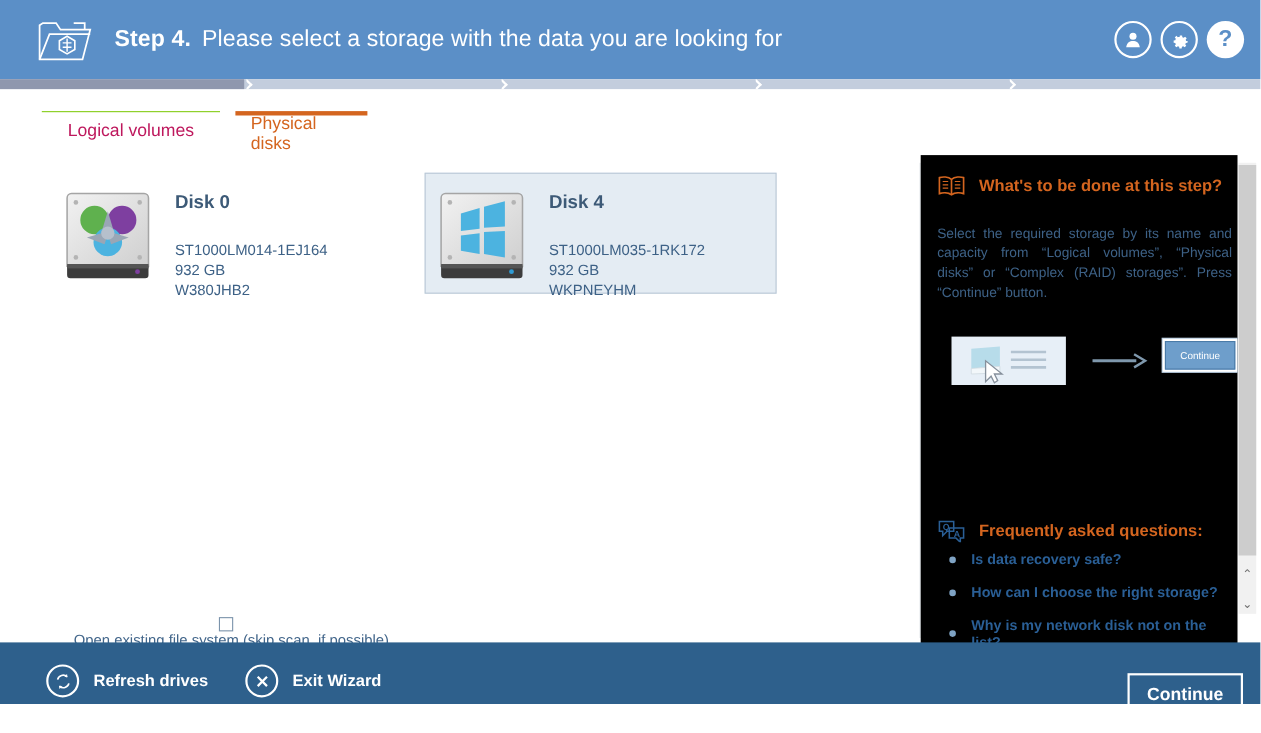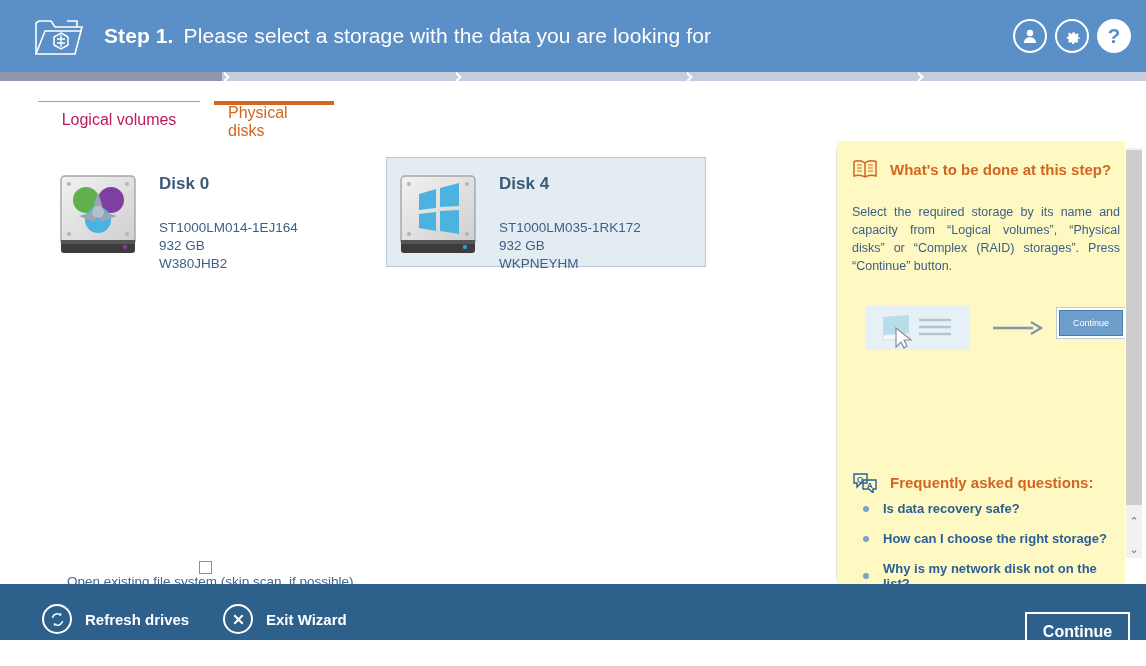--- a/index.html
+++ b/index.html
@@ -167,21 +167,21 @@
   
   #panel-divider {
     position: absolute; left: 836px; top: 148px;
     width: 1px; height: 432px;
     background: #dfe4e9;
   }
   #side-panel {
     position: absolute; left: 837px; top: 141px;
     width: 288px; height: 455px;
     overflow: hidden;
-    background: #fef9c3;
+    background: #000000;
   }
   .panel-head {
     display: flex; align-items: center;
     font-size: 15px; font-weight: bold; color: #d4651f;
   }
   #whats-head { position: absolute; left: 15px; top: 17px; }
   #faq-head   { position: absolute; left: 15px; top: 330px; }
   .panel-head .head-icon { width: 26px; height: 22px; flex: none; margin-right: 12px; }
 
   #whats-body {
@@ -287,21 +287,21 @@
 
   <svg id="app-logo" viewBox="0 0 52 46" fill="none" stroke="#ffffff" stroke-width="1.6">
     <path d="M3 10 L3 41 L42 41 L49 14 L22 14 L18 8 L6 8 Z"></path>
     <path d="M3 41 L12 18 L49 18"></path>
     <path d="M34 8 L44 8 L44 14"></path>
     <polygon points="28,20 35,24 35,32 28,36 21,32 21,24" stroke-width="1.5"></polygon>
     <path d="M24 26 L32 26 M24 30 L32 30 M28 22 L28 34" stroke-width="1.3"></path>
   </svg>
 
   <div id="header-title">
-    <span class="step">Step 1.</span>
+    <span class="step">Step 4.</span>
     <span>Please select a storage with the data you are looking for</span>
   </div>
 
   <div class="hdr-icon" id="icon-user">
     <svg width="18" height="18" viewBox="0 0 18 18" fill="#ffffff">
       <circle cx="9" cy="6" r="3.2"></circle>
       <path d="M2.8 16 C3.4 11.6 6 10.2 9 10.2 C12 10.2 14.6 11.6 15.2 16 Z"></path>
     </svg>
   </div>
 

